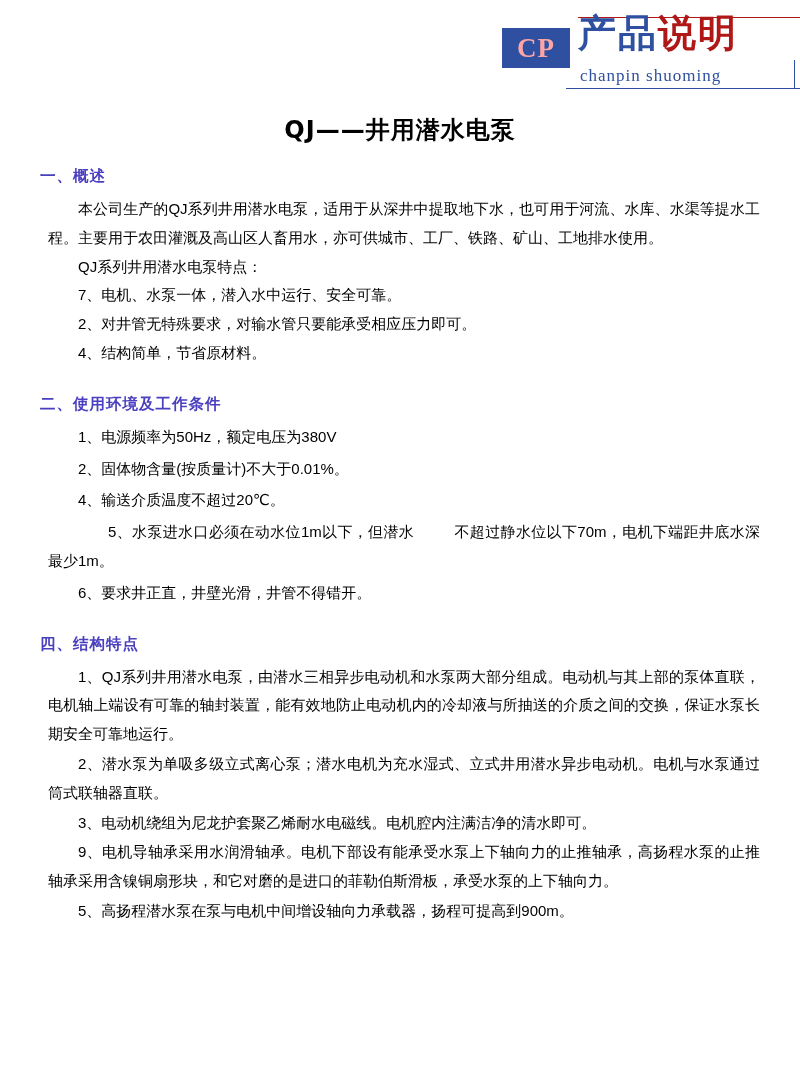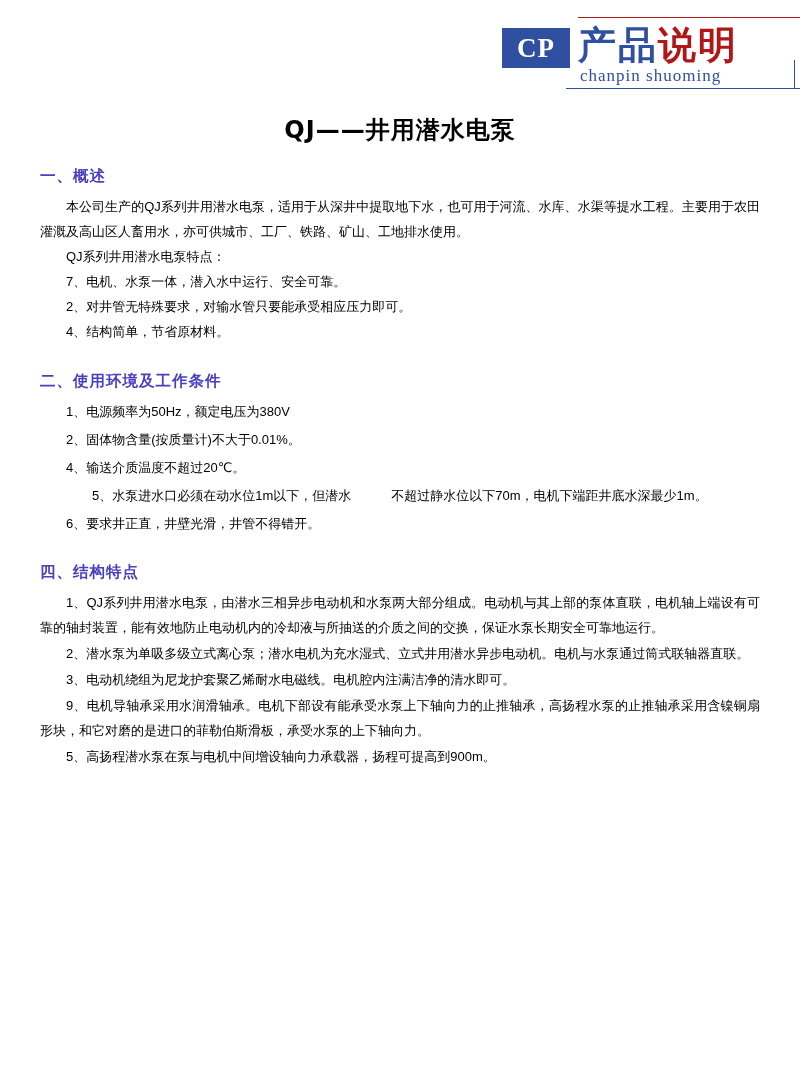--- a/index.html
+++ b/index.html
@@ -30,32 +30,32 @@
     margin-left: 420px;
     width: 340px;
   }
   .logo-cp {
     position: absolute;
     left: 42px;
     top: 28px;
     width: 68px;
     height: 40px;
     background: #2f4fa0;
-    color: #ffffff;
+    color: #fca5a5;
     font-family: "Liberation Serif", "DejaVu Serif", serif;
     font-weight: bold;
     font-size: 27px;
     line-height: 40px;
     text-align: center;
     letter-spacing: 1px;
   }
   .logo-title {
     position: absolute;
     left: 118px;
-    top: 20px;
+    top: 8px;
     font-size: 38px;
     font-weight: bold;
     font-family: "DejaVu Sans", "Liberation Sans", sans-serif;
     letter-spacing: 2px;
     text-align: right;
   }
   .logo-title .t1 { color: #2f4fa0; }
   .logo-title .t2 { color: #b01818; }
   .logo-pinyin {
     position: absolute;
@@ -107,23 +107,23 @@
     font-size: 15.5px;
     font-weight: bold;
     margin: 12px 0 8px 0;
     letter-spacing: 1px;
   }
   .sec-head.h2 { margin-top: 26px; }
   .sec-head.h4 { margin-top: 26px; }
 
   
   p.para {
-    font-size: 13px;
+    font-size: 15px;
     line-height: 1.92;
-    margin: 0 0 1px 0;
+    margin: 0 0 1px 8px;
     text-align: justify;
     text-indent: 2em;
   }
   .sec1 p.para { margin-bottom: 0; }
   .sec2 { margin-top: 10px; }
   .sec2 p.para { margin-bottom: 3px; }
   .sec4 p.para { margin-bottom: 1px; }
   .gapspan { display: inline-block; width: 40px; }
 </style>
 </head>

